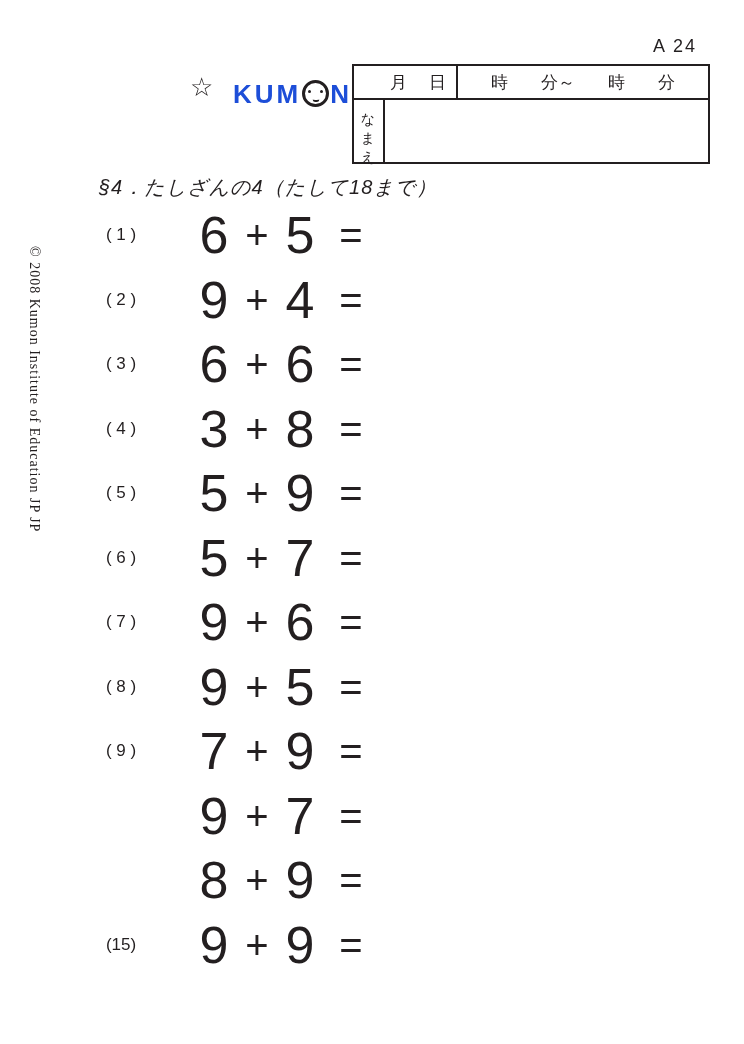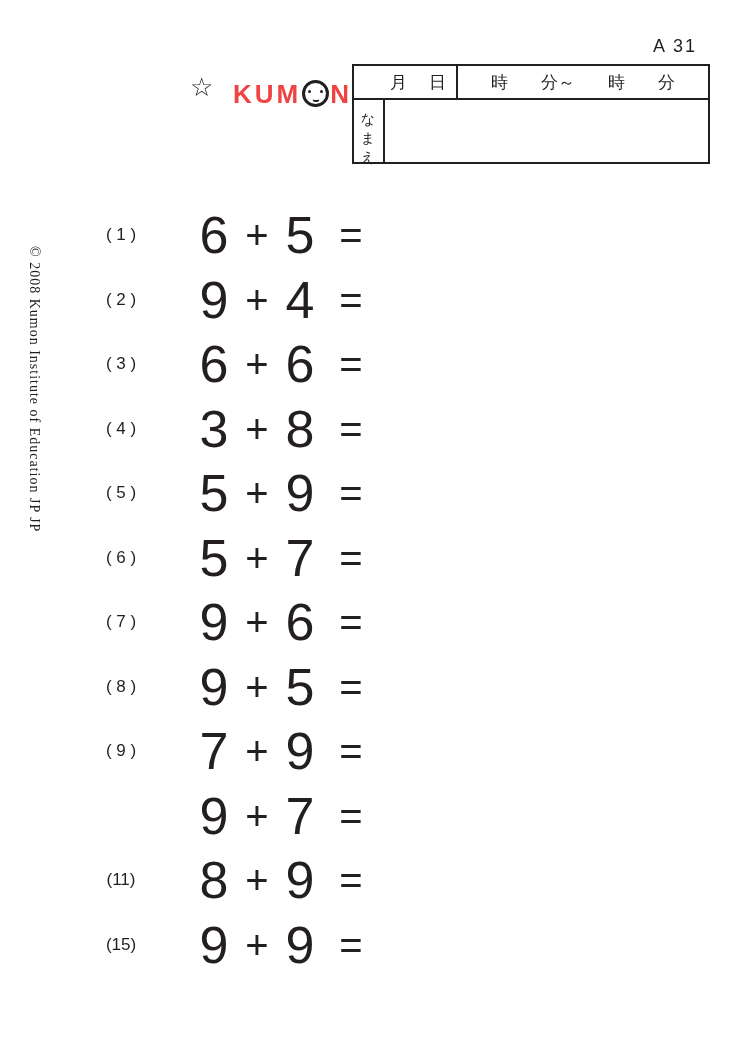--- a/index.html
+++ b/index.html
@@ -46,21 +46,21 @@
     color: #231f20;
   }
   .kumon-logo {
     position: absolute;
     left: 233px;
     top: 80px;
     font-size: 26px;
     font-weight: 700;
     letter-spacing: 3px;
     line-height: 1;
-    color: #ef4444;
+    color: #1d4ed8;
     white-space: nowrap;
   }
   .kumon-face {
     display: inline-block;
     position: relative;
     width: 21px;
     height: 21px;
     border: 3px solid #231f20;
     border-radius: 50%;
     vertical-align: -4px;
@@ -215,21 +215,21 @@
     letter-spacing: 1px;
     color: #231f20;
     white-space: nowrap;
   }
 </style>
 </head>
 <body>
 
 <div class="page">
 
-  <div class="page-code">A 31</div>
+  <div class="page-code">A 24</div>
 
   <div class="star">☆</div>
 
   <div class="kumon-logo"><span>KUM</span><span class="kumon-face"><span class="eye left"></span><span class="eye right"></span><span class="mouth"></span></span><span>N</span></div>
 
   <div class="info-table">
     <div class="info-row-top">
       <div class="date-cell">
         <span>月</span>
         <span>日</span>
@@ -240,20 +240,21 @@
         <span>時</span>
         <span>分</span>
       </div>
     </div>
     <div class="info-row-bottom">
       <div class="name-label-cell">なまえ</div>
       <div class="name-input-cell"></div>
     </div>
   </div>
 
+  <div class="worksheet-title">§4．たしざんの4（たして18まで）</div>
 
   <div class="problems">
     <div class="problem-row">
       <span class="pnum">( 1 )</span>
       <span class="operand-a">6</span>
       <span class="plus-sign">+</span>
       <span class="operand-b">5</span>
       <span class="equals-sign">=</span>
     </div>
     <div class="problem-row">
@@ -312,21 +313,20 @@
       <span class="operand-b">9</span>
       <span class="equals-sign">=</span>
     </div>
     <div class="problem-row">
       <span class="operand-a">9</span>
       <span class="plus-sign">+</span>
       <span class="operand-b">7</span>
       <span class="equals-sign">=</span>
     </div>
     <div class="problem-row">
-      <span class="pnum">(11)</span>
       <span class="operand-a">8</span>
       <span class="plus-sign">+</span>
       <span class="operand-b">9</span>
       <span class="equals-sign">=</span>
     </div>
     <div class="problem-row">
       <span class="pnum">(15)</span>
       <span class="operand-a">9</span>
       <span class="plus-sign">+</span>
       <span class="operand-b">9</span>

